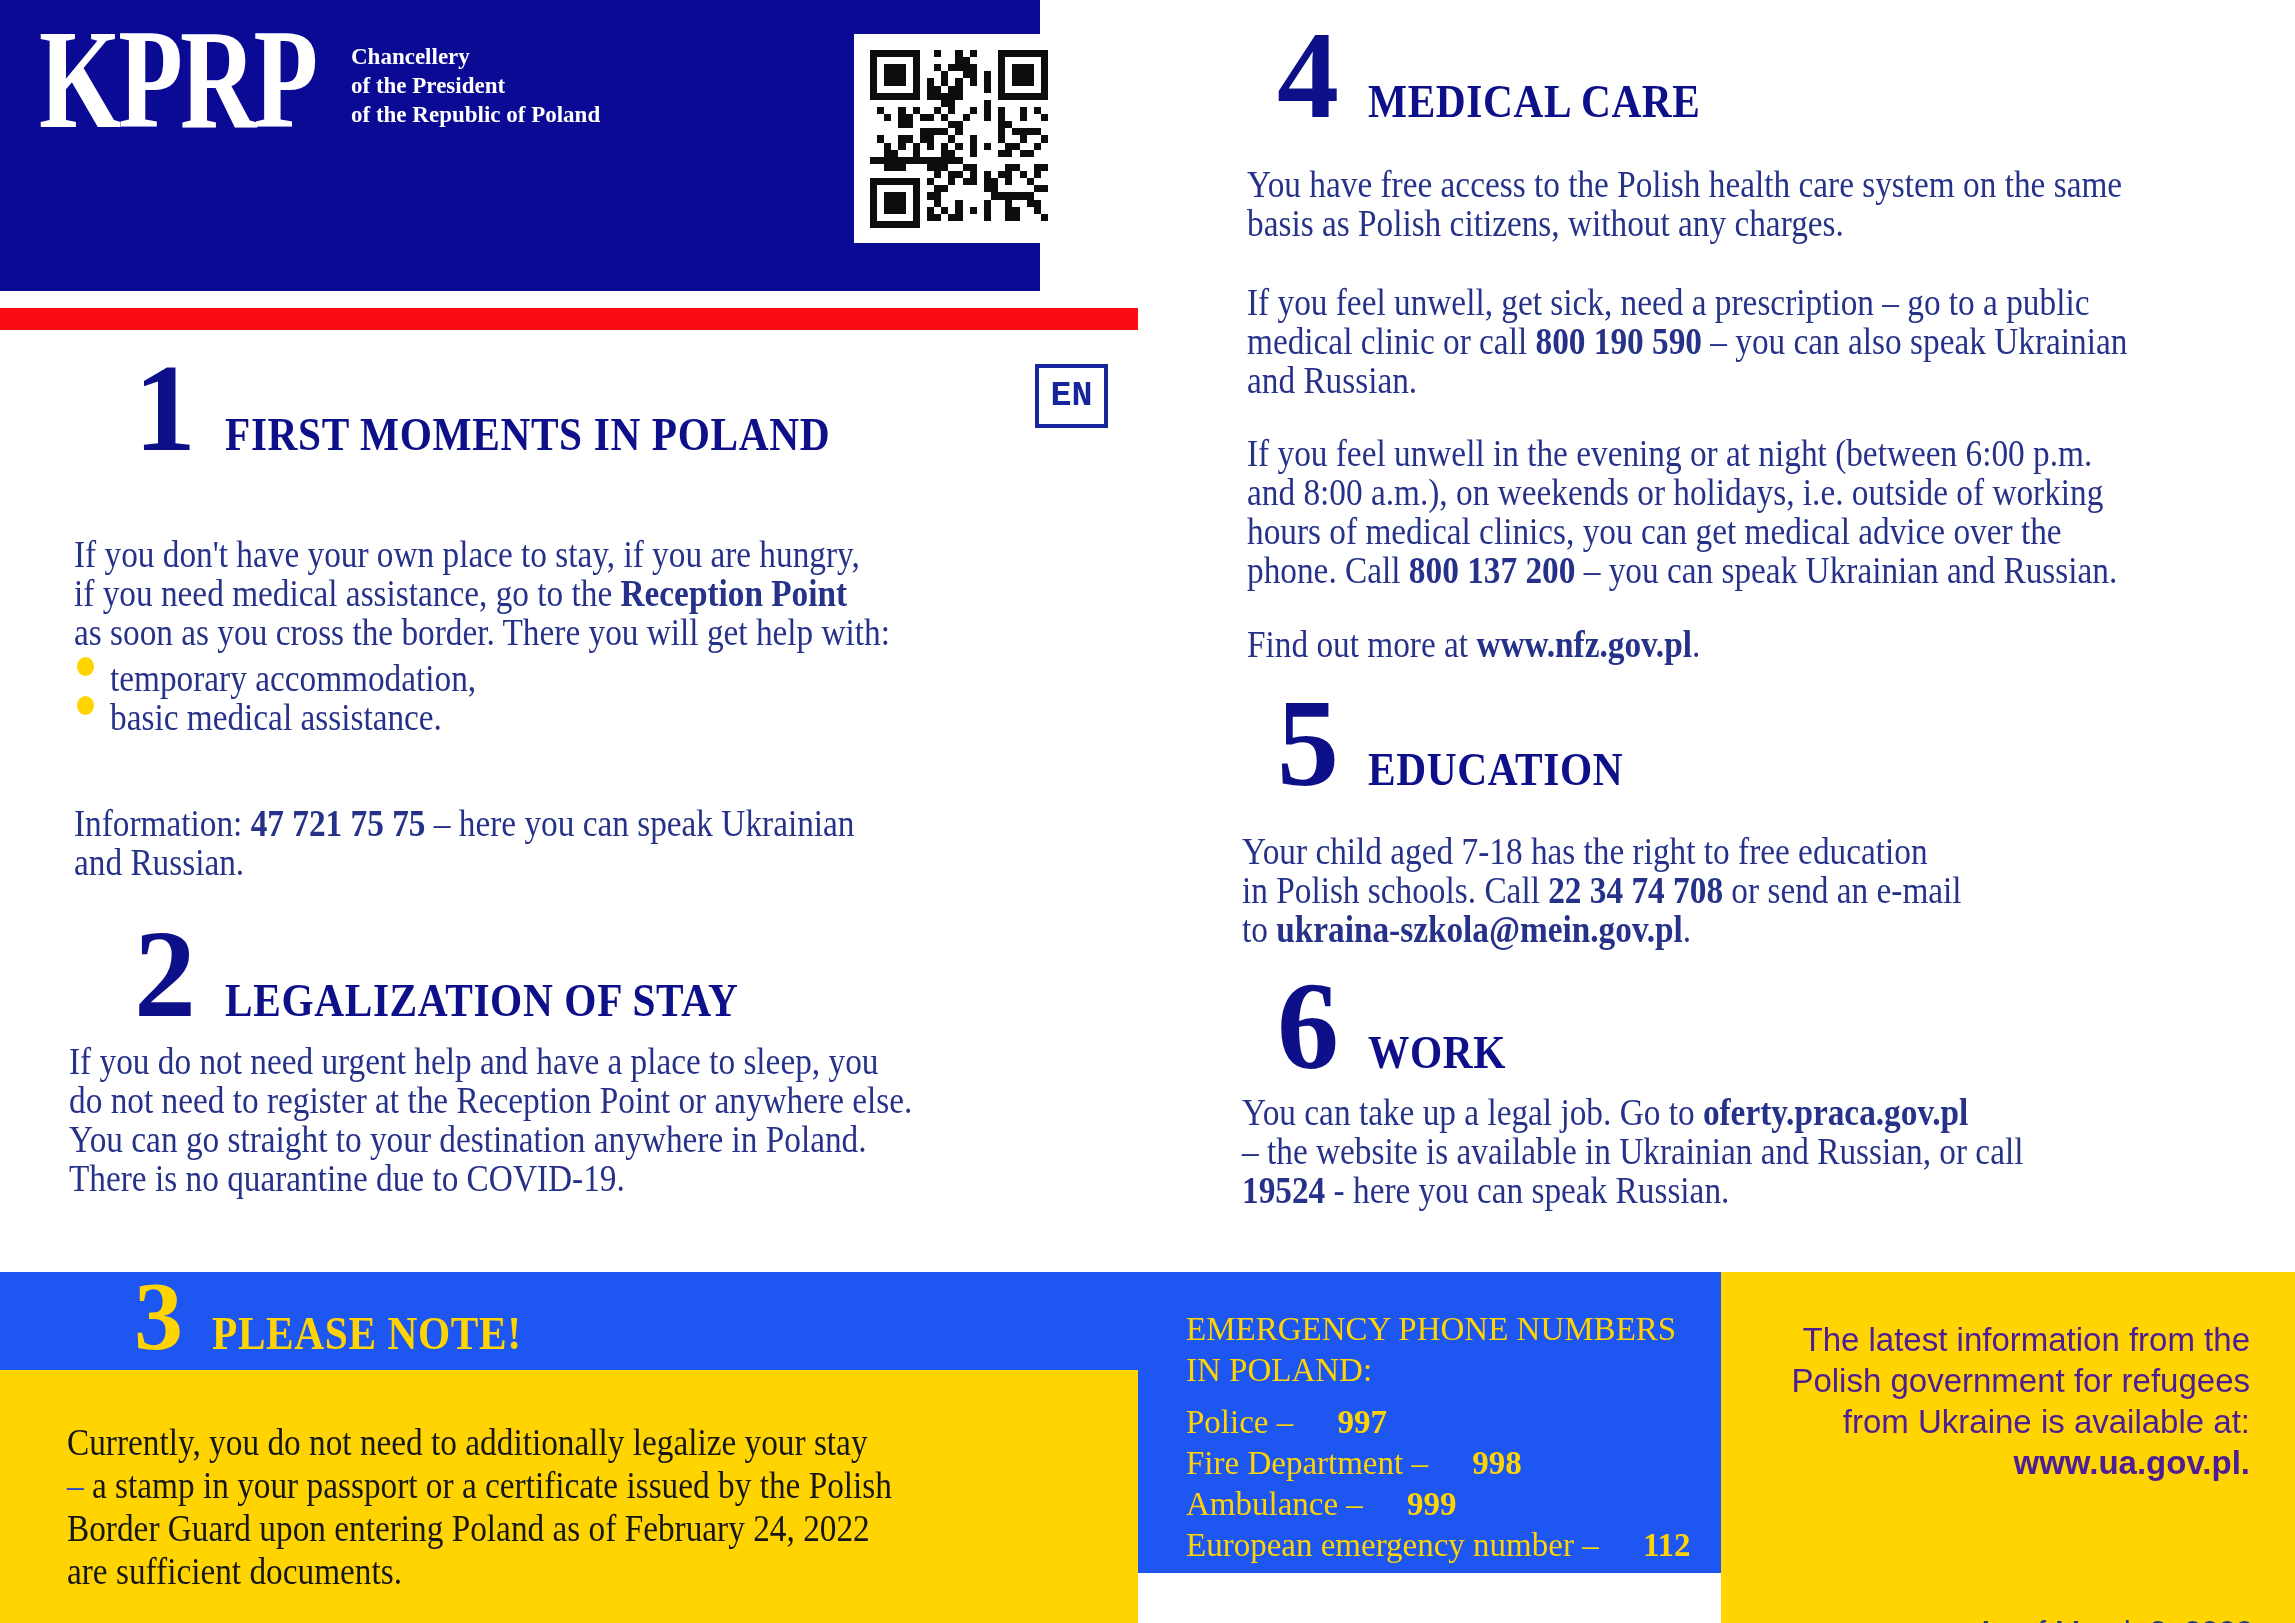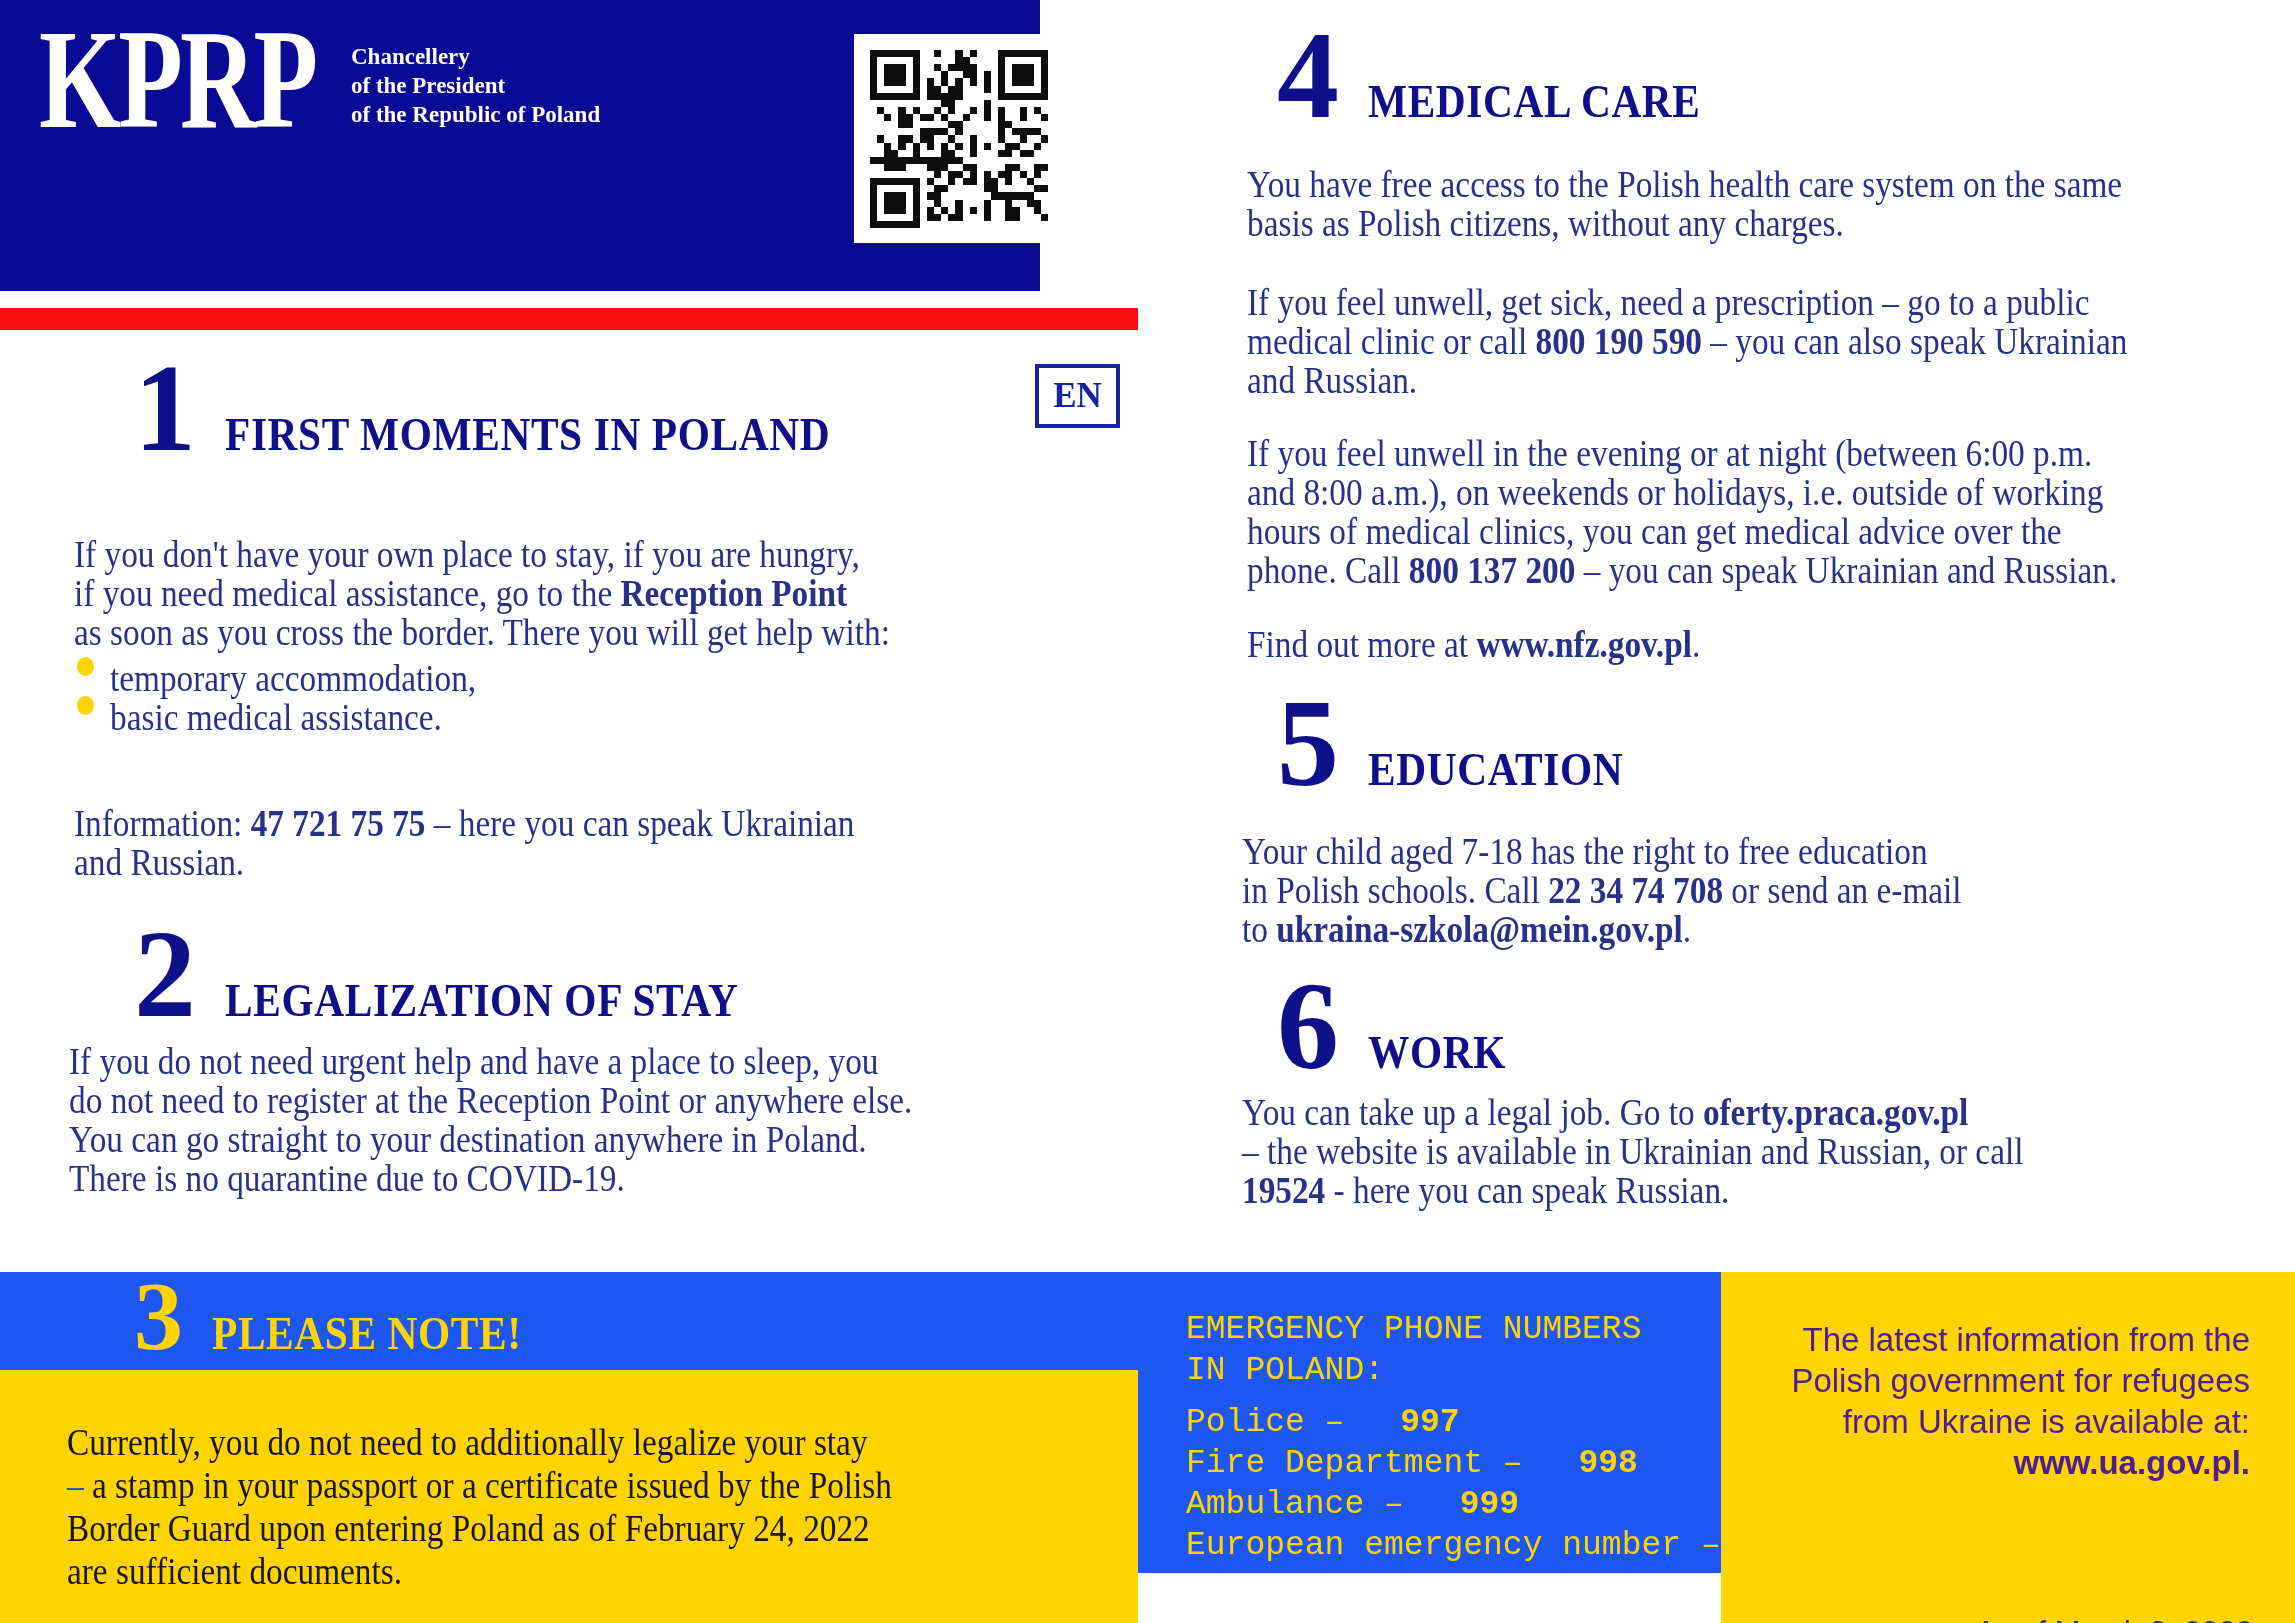--- a/index.html
+++ b/index.html
@@ -15,23 +15,23 @@
   .header{position:absolute;left:0;top:0;width:1040px;height:291px;background:var(--navy-bg);}
   .logo{position:absolute;left:39px;top:9.2px;color:#fff;font-weight:700;font-size:141px;
         line-height:1;letter-spacing:-3.9px;transform:scaleX(.75);transform-origin:left top;white-space:nowrap;}
   .org{position:absolute;left:351px;top:42px;color:#fff;font-weight:700;font-size:23px;line-height:29px;}
   .qrbox{position:absolute;left:854px;top:34px;width:209px;height:209px;background:#fff;
          display:flex;align-items:center;justify-content:center;}
   .qrbox svg{width:178px;height:178px;shape-rendering:crispEdges;}
 
   .red-stripe{position:absolute;left:0;top:308px;width:1138px;height:21.6px;background:var(--red);}
 
-  .badge{position:absolute;left:1035px;top:364px;width:85px;height:64px;border:4.6px solid var(--badge);
+  .badge{position:absolute;left:1035px;top:364px;width:73px;height:64px;border:4.6px solid var(--badge);
          box-sizing:border-box;display:flex;align-items:center;justify-content:center;
-         font-family:Liberation Serif, serif;font-weight:700;font-size:35px;color:var(--badge);}
+         font-family:Liberation Mono, monospace;font-weight:700;font-size:35px;color:var(--badge);}
 
   
   .sec-head{position:absolute;display:flex;align-items:baseline;gap:29px;color:var(--head);white-space:nowrap;}
   .sec-num{font-size:124px;font-weight:700;line-height:1;}
   .sec-title{font-size:47px;font-weight:700;letter-spacing:0.7px;transform:scaleX(.88);transform-origin:left bottom;}
   #s3-head{color:var(--yellow);}
   #s3-head .sec-num{font-size:98px;}
 
   
   .body-block{position:absolute;font-size:37px;line-height:39px;color:var(--body-text);
@@ -43,21 +43,21 @@
   .bullet-row{display:flex;align-items:flex-start;height:39px;}
   .dot{width:17px;height:19px;border-radius:50%;background:var(--yellow);margin-right:15.7px;flex:0 0 auto;}
   .bullet-text{font-size:37px;color:var(--body-text);transform:scaleX(.9);transform-origin:left center;white-space:nowrap;}
 
   
   .note-band{position:absolute;left:0;top:1272px;width:1138px;height:98px;background:var(--blue);}
   .note-yellow{position:absolute;left:0;top:1370px;width:1138px;height:253px;background:var(--yellow);}
   #s3-body{color:var(--ink);line-height:43px;}
 
   .emergency{position:absolute;left:1138px;top:1272px;width:583px;height:301px;background:var(--blue);
-             font-family:Liberation Mono, monospace;color:var(--yellow);}
+             font-family:Liberation Serif, serif;color:var(--yellow);}
   .em-title{position:absolute;left:48px;top:37px;font-size:33px;line-height:41px;white-space:nowrap;}
   .em-list{position:absolute;left:48px;top:130px;font-size:33px;line-height:41px;white-space:nowrap;}
   .em-list b{font-weight:700;margin-left:36px;}
 
   .latest{position:absolute;left:1721px;top:1272px;width:575px;height:351px;background:var(--yellow);
           font-family:"Liberation Sans","DejaVu Sans",sans-serif;}
   .latest-text{position:absolute;right:46px;top:47px;text-align:right;font-size:33px;line-height:41px;
                color:#4c1d95;white-space:nowrap;}
   .latest-text b{font-weight:700;margin-top:44px;}
   .footer-date{position:absolute;right:42px;top:1569px;font-family:"Liberation Sans","DejaVu Sans",sans-serif;

